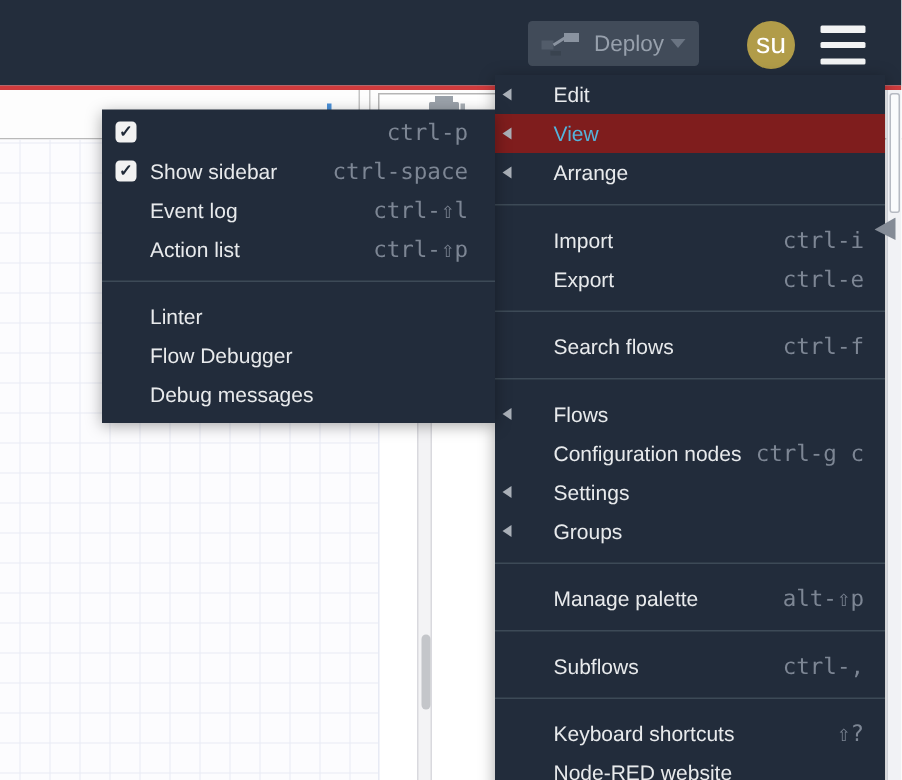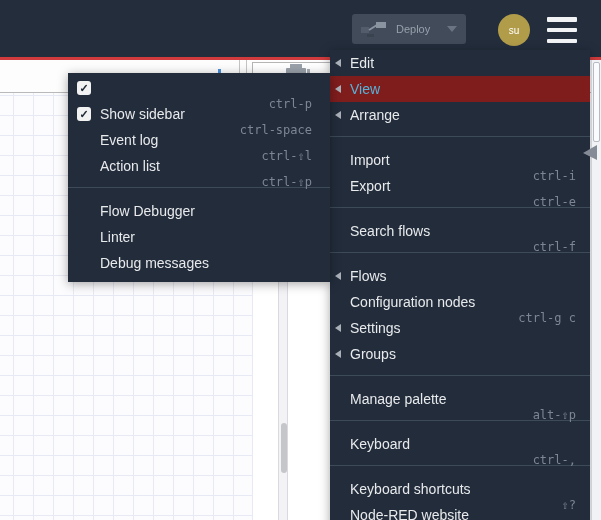--- a/index.html
+++ b/index.html
@@ -17,30 +17,30 @@
   .red-line {
     position:absolute; left:0; top:57px; width:601px; height:3px;
     background:#d13b3d;
   }
   .deploy-btn {
     position:absolute; left:352px; top:14px; width:114px; height:30px;
     background:#414b59; border-radius:3px;
     display:flex; align-items:center; cursor:pointer;
   }
   .deploy-btn .dicon { margin-left:8px; }
-  .deploy-btn .dlabel { color:#97a0ac; font-size:11px; margin-left:8px; }
+  .deploy-btn .dlabel { color:#97a0ac; font-size:15px; margin-left:8px; }
   .deploy-btn .dcaret {
     margin-left:auto; margin-right:9px;
     width:0; height:0; border-left:5px solid transparent;
     border-right:5px solid transparent; border-top:6px solid #6a7482;
   }
   .avatar {
     position:absolute; left:498px; top:14px; width:32px; height:32px;
     border-radius:50%; background:#b19c49; color:#ffffff;
-    font-size:10px; display:flex; align-items:center; justify-content:center;
+    font-size:19px; display:flex; align-items:center; justify-content:center;
     cursor:pointer;
   }
   .hamburger {
     position:absolute; left:547px; top:17px; width:32px; height:26px;
     cursor:pointer; display:flex; flex-direction:column; justify-content:space-between;
   }
   .hamburger span { display:block; width:30px; height:4.5px; background:#f2f3f4; border-radius:1px; }
 
   
   .tabbar {
@@ -79,33 +79,33 @@
   
   .menu-panel {
     position:absolute; background:#222c3b; color:#e8eaec;
     box-shadow:0 2px 10px rgba(0,0,0,0.35);
     list-style:none; font-size:14px;
   }
   #main-menu { left:330px; top:50px; width:260px; height:478px; }
   #view-submenu { left:68px; top:73px; width:262px; height:209px; padding-top:2px; }
   .menu-item {
     position:relative; height:26px; line-height:26px; cursor:pointer;
-    padding-left:20px; white-space:nowrap;
+    padding-left:39px; white-space:nowrap;
   }
   #view-submenu .menu-item { padding-left:32px; }
   .menu-item.active { background:#7f1d1d; color:#55b3da; }
   .menu-sep { border-top:1px solid #3d4a57; margin:8px 0 10px 0; height:0; }
   .caret-w {
     position:absolute; left:5px; top:9px; width:0; height:0;
     border-top:4px solid transparent; border-bottom:4px solid transparent;
     border-right:6px solid #aab0b8;
   }
   .shortcut {
-    position:absolute; right:14px; top:16px;
-    font-family:"DejaVu Sans Mono", monospace; font-size:12px; color:#7d8694;
+    position:absolute; right:14px; top:0;
+    font-family:"DejaVu Sans Mono", monospace; font-size:15px; color:#7d8694;
   }
   #view-submenu .shortcut { right:18px; }
   .checkbox {
     position:absolute; left:9px; top:6px; width:14px; height:14px;
     background:#f2f2f2; border-radius:3px; color:#202a38;
     font-size:11px; font-weight:bold; line-height:14px; text-align:center;
   }
 
   
   .page-scrollbar {
@@ -172,33 +172,33 @@
     <li class="menu-sep"></li>
     <li class="menu-item"><span>Search flows</span><span class="shortcut">ctrl-f</span></li>
     <li class="menu-sep"></li>
     <li class="menu-item"><span class="caret-w"></span><span>Flows</span></li>
     <li class="menu-item"><span>Configuration nodes</span><span class="shortcut">ctrl-g c</span></li>
     <li class="menu-item"><span class="caret-w"></span><span>Settings</span></li>
     <li class="menu-item"><span class="caret-w"></span><span>Groups</span></li>
     <li class="menu-sep"></li>
     <li class="menu-item"><span>Manage palette</span><span class="shortcut">alt-⇧p</span></li>
     <li class="menu-sep"></li>
-    <li class="menu-item"><span>Keyboard</span><span class="shortcut">ctrl-,</span></li>
+    <li class="menu-item"><span>Subflows</span><span class="shortcut">ctrl-,</span></li>
     <li class="menu-sep"></li>
     <li class="menu-item"><span>Keyboard shortcuts</span><span class="shortcut">⇧?</span></li>
     <li class="menu-item"><span>Node-RED website</span></li>
   </ul>
 <ul class="menu-panel" id="view-submenu">
     <li class="menu-item"><span class="checkbox">✓</span><span class="shortcut">ctrl-p</span></li>
     <li class="menu-item"><span class="checkbox">✓</span><span>Show sidebar</span><span class="shortcut">ctrl-space</span></li>
     <li class="menu-item"><span>Event log</span><span class="shortcut">ctrl-⇧l</span></li>
     <li class="menu-item"><span>Action list</span><span class="shortcut">ctrl-⇧p</span></li>
     <li class="menu-sep"></li>
+    <li class="menu-item"><span>Linter</span></li>
     <li class="menu-item"><span>Flow Debugger</span></li>
-    <li class="menu-item"><span>Linter</span></li>
     <li class="menu-item"><span>Debug messages</span></li>
   </ul>
 
 <div class="page-scrollbar">
   <div class="page-thumb"></div>
 </div>
 <svg class="gray-triangle" width="16" height="16" viewBox="0 0 16 16">
   <polygon points="14,0 14,15 0,8" fill="#848b96"></polygon>
 </svg>
 

